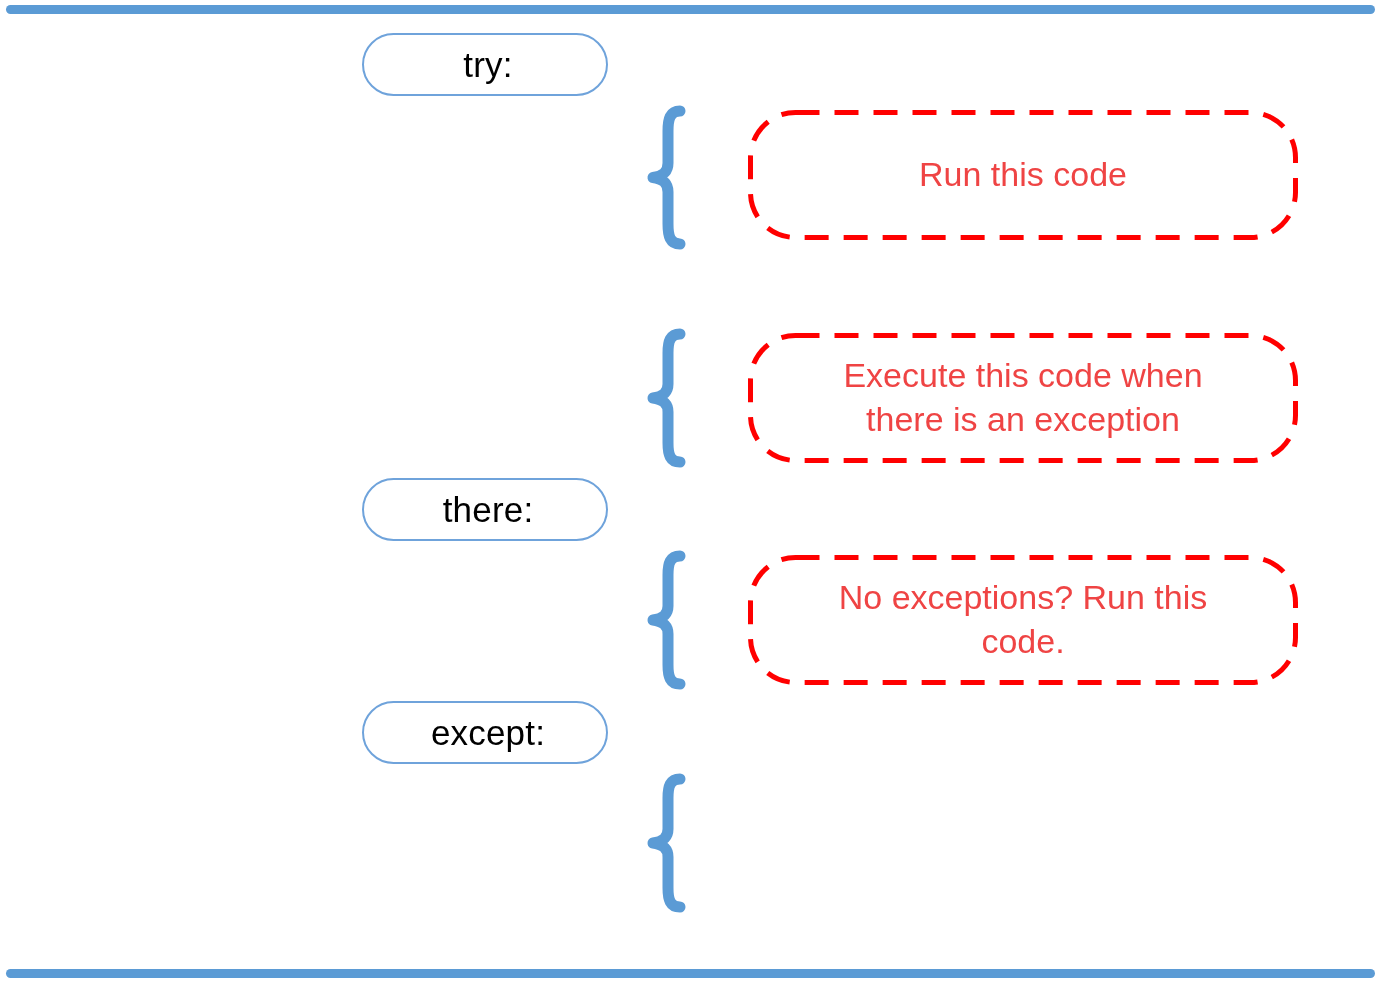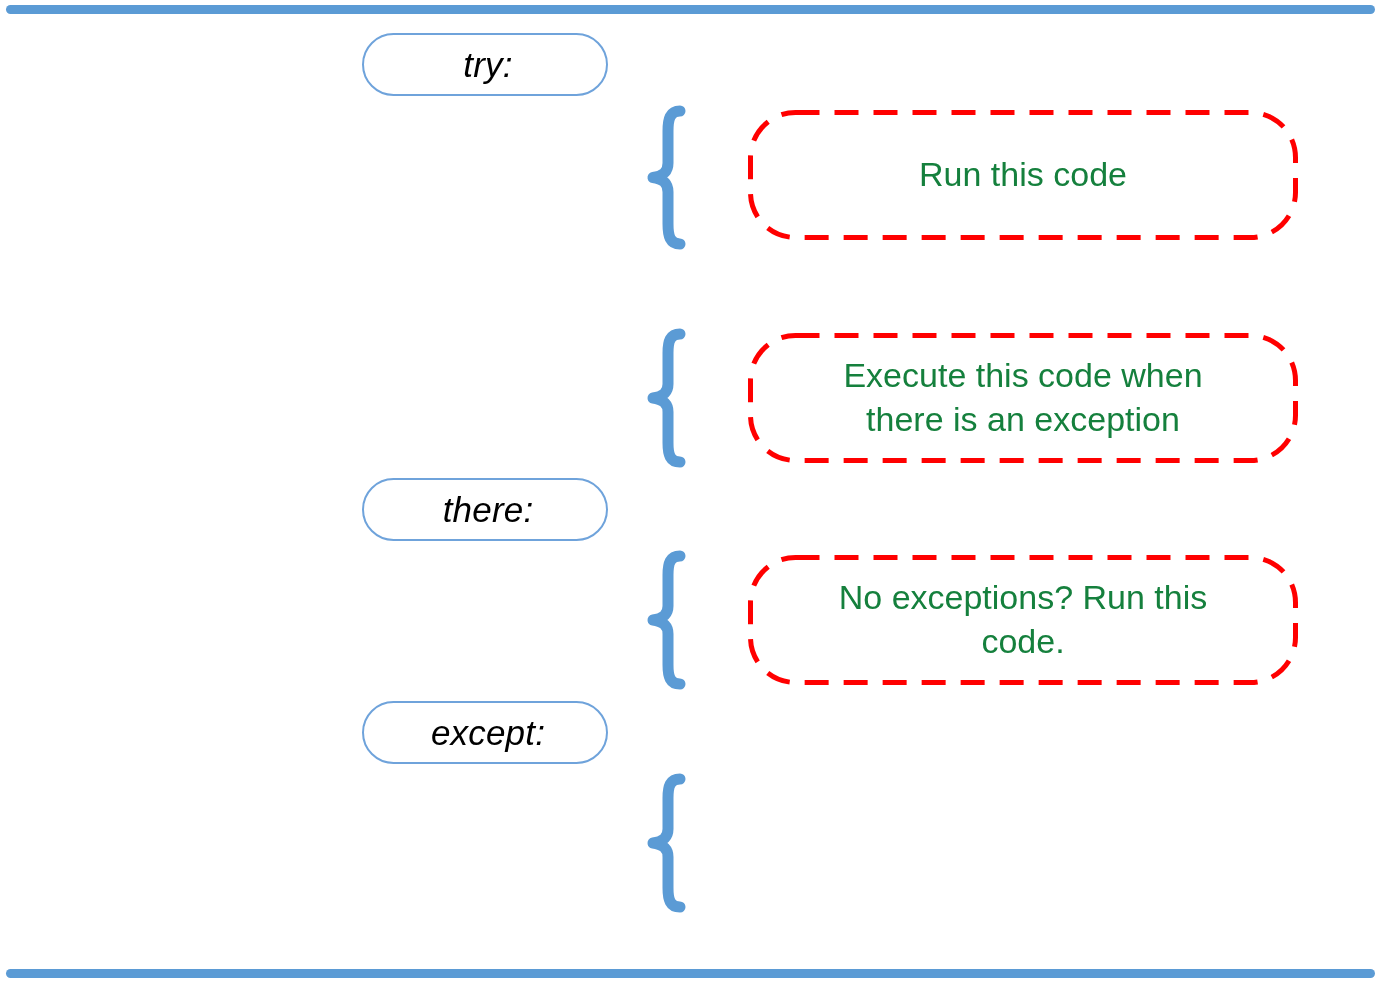--- a/index.html
+++ b/index.html
@@ -46,21 +46,20 @@
     justify-content: center;
   }
   .pill-label {
     font-size: 35px;
     line-height: 1;
     color: #000000;
     letter-spacing: 0.2px;
     white-space: nowrap;
     
     padding-left: 6px;
-    font-style: italic;
   }
 
   
   .brace {
     position: absolute;
     left: 640px;
     width: 52px;
     color: #5B9BD5;
     font-family: "DejaVu Sans", sans-serif;
     font-weight: 400;
@@ -87,21 +86,21 @@
   .callout-text {
     position: relative;
     width: 100%;
     height: 100%;
     display: flex;
     align-items: center;
     justify-content: center;
     text-align: center;
     font-size: 34px;
     line-height: 1.28;
-    color: #15803d;
+    color: #ef4444;
     padding: 0 58px;
     box-sizing: border-box;
     white-space: pre-line;
   }
 </style>
 </head>
 <body>
 
 <div id="canvas">
 

